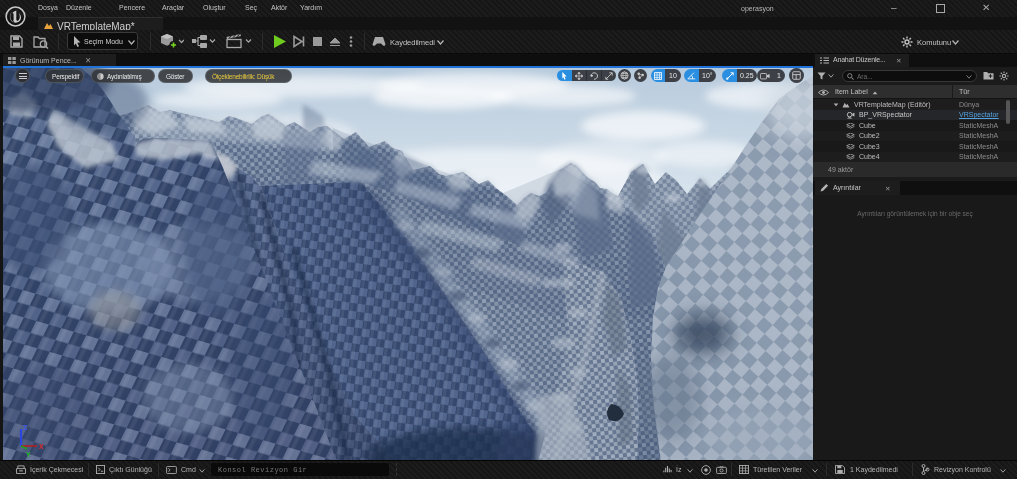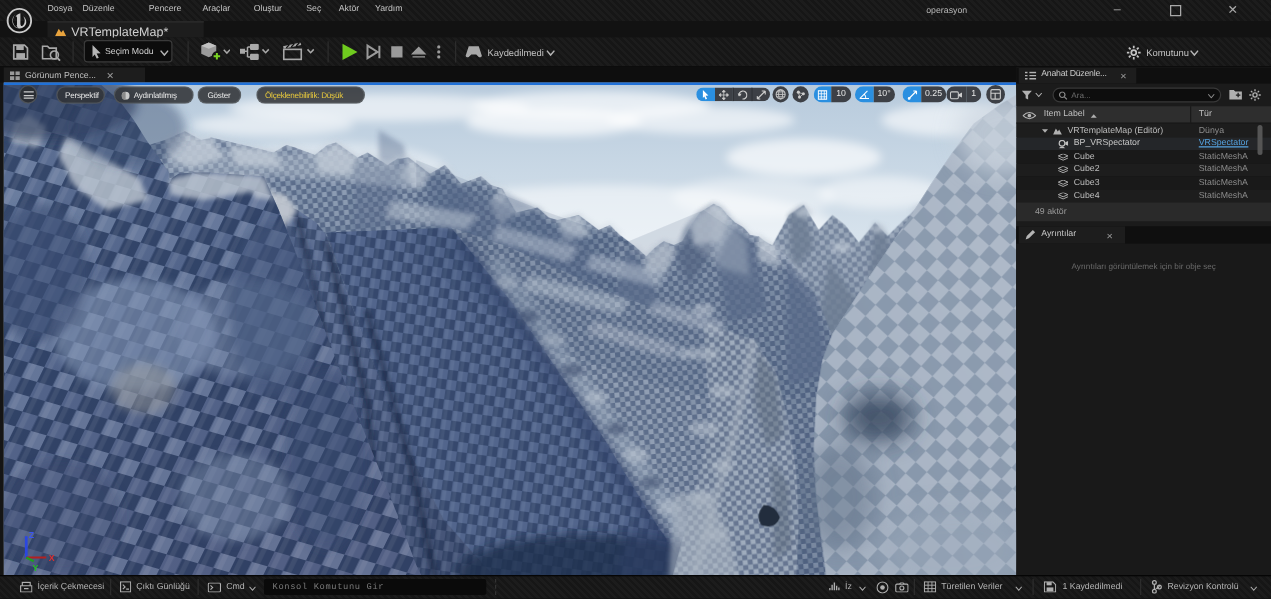--- a/index.html
+++ b/index.html
@@ -656,21 +656,21 @@
     <span class="abs" style="left:158px;top:463px;width:1px;height:13px;background:#2c2c2c;"></span>
     <svg class="abs" style="left:166px;top:466px;" width="11" height="8" viewBox="0 0 12 9">
         <rect x="0.5" y="0.5" width="11" height="8" rx="1" fill="none" stroke="#b0b0b0" stroke-width="1"></rect>
         <path d="M2.5 2.5 L4.5 4.5 L2.5 6.5" stroke="#b0b0b0" stroke-width="1" fill="none"></path>
       </svg>
     <span class="abs" style="left:181px;top:466px;">Cmd</span>
     <svg class="abs" style="left:199px;top:469px;" width="6" height="4" viewBox="0 0 7 5">
         <path d="M0.5 0.5 L3.5 4 L6.5 0.5" fill="none" stroke="#b0b0b0" stroke-width="1.1"></path>
       </svg>
     <div class="abs" style="left:211px;top:463px;width:178px;height:13px;background:#0a0a0a;border-radius:2px;">
-      <span class="abs" style="left:7px;top:3px;font-family:'Liberation Mono',monospace;font-size:7px;color:#7a7a7a;letter-spacing:0.5px;">Konsol Komutunu Gir</span>
+      <span class="abs" style="left:7px;top:3px;font-family:'Liberation Mono',monospace;font-size:7px;color:#7a7a7a;letter-spacing:0.5px;">Konsol Revizyon Gir</span>
     </div>
     <span class="abs" style="left:396px;top:463px;width:1px;height:13px;border-left:1px dashed #333;"></span>
 
     <svg class="abs" style="left:663px;top:465px;" width="9" height="9" viewBox="0 0 10 10">
         <path d="M1 6 V8 M3 3 V8 M5 1 V8 M7 4 V8 M9 5.5 V8" stroke="#b0b0b0" stroke-width="1.2"></path>
       </svg>
     <span class="abs" style="left:676px;top:466px;">İz</span>
     <svg class="abs" style="left:687px;top:469px;" width="6" height="4" viewBox="0 0 7 5">
         <path d="M0.5 0.5 L3.5 4 L6.5 0.5" fill="none" stroke="#b0b0b0" stroke-width="1.1"></path>
       </svg>

